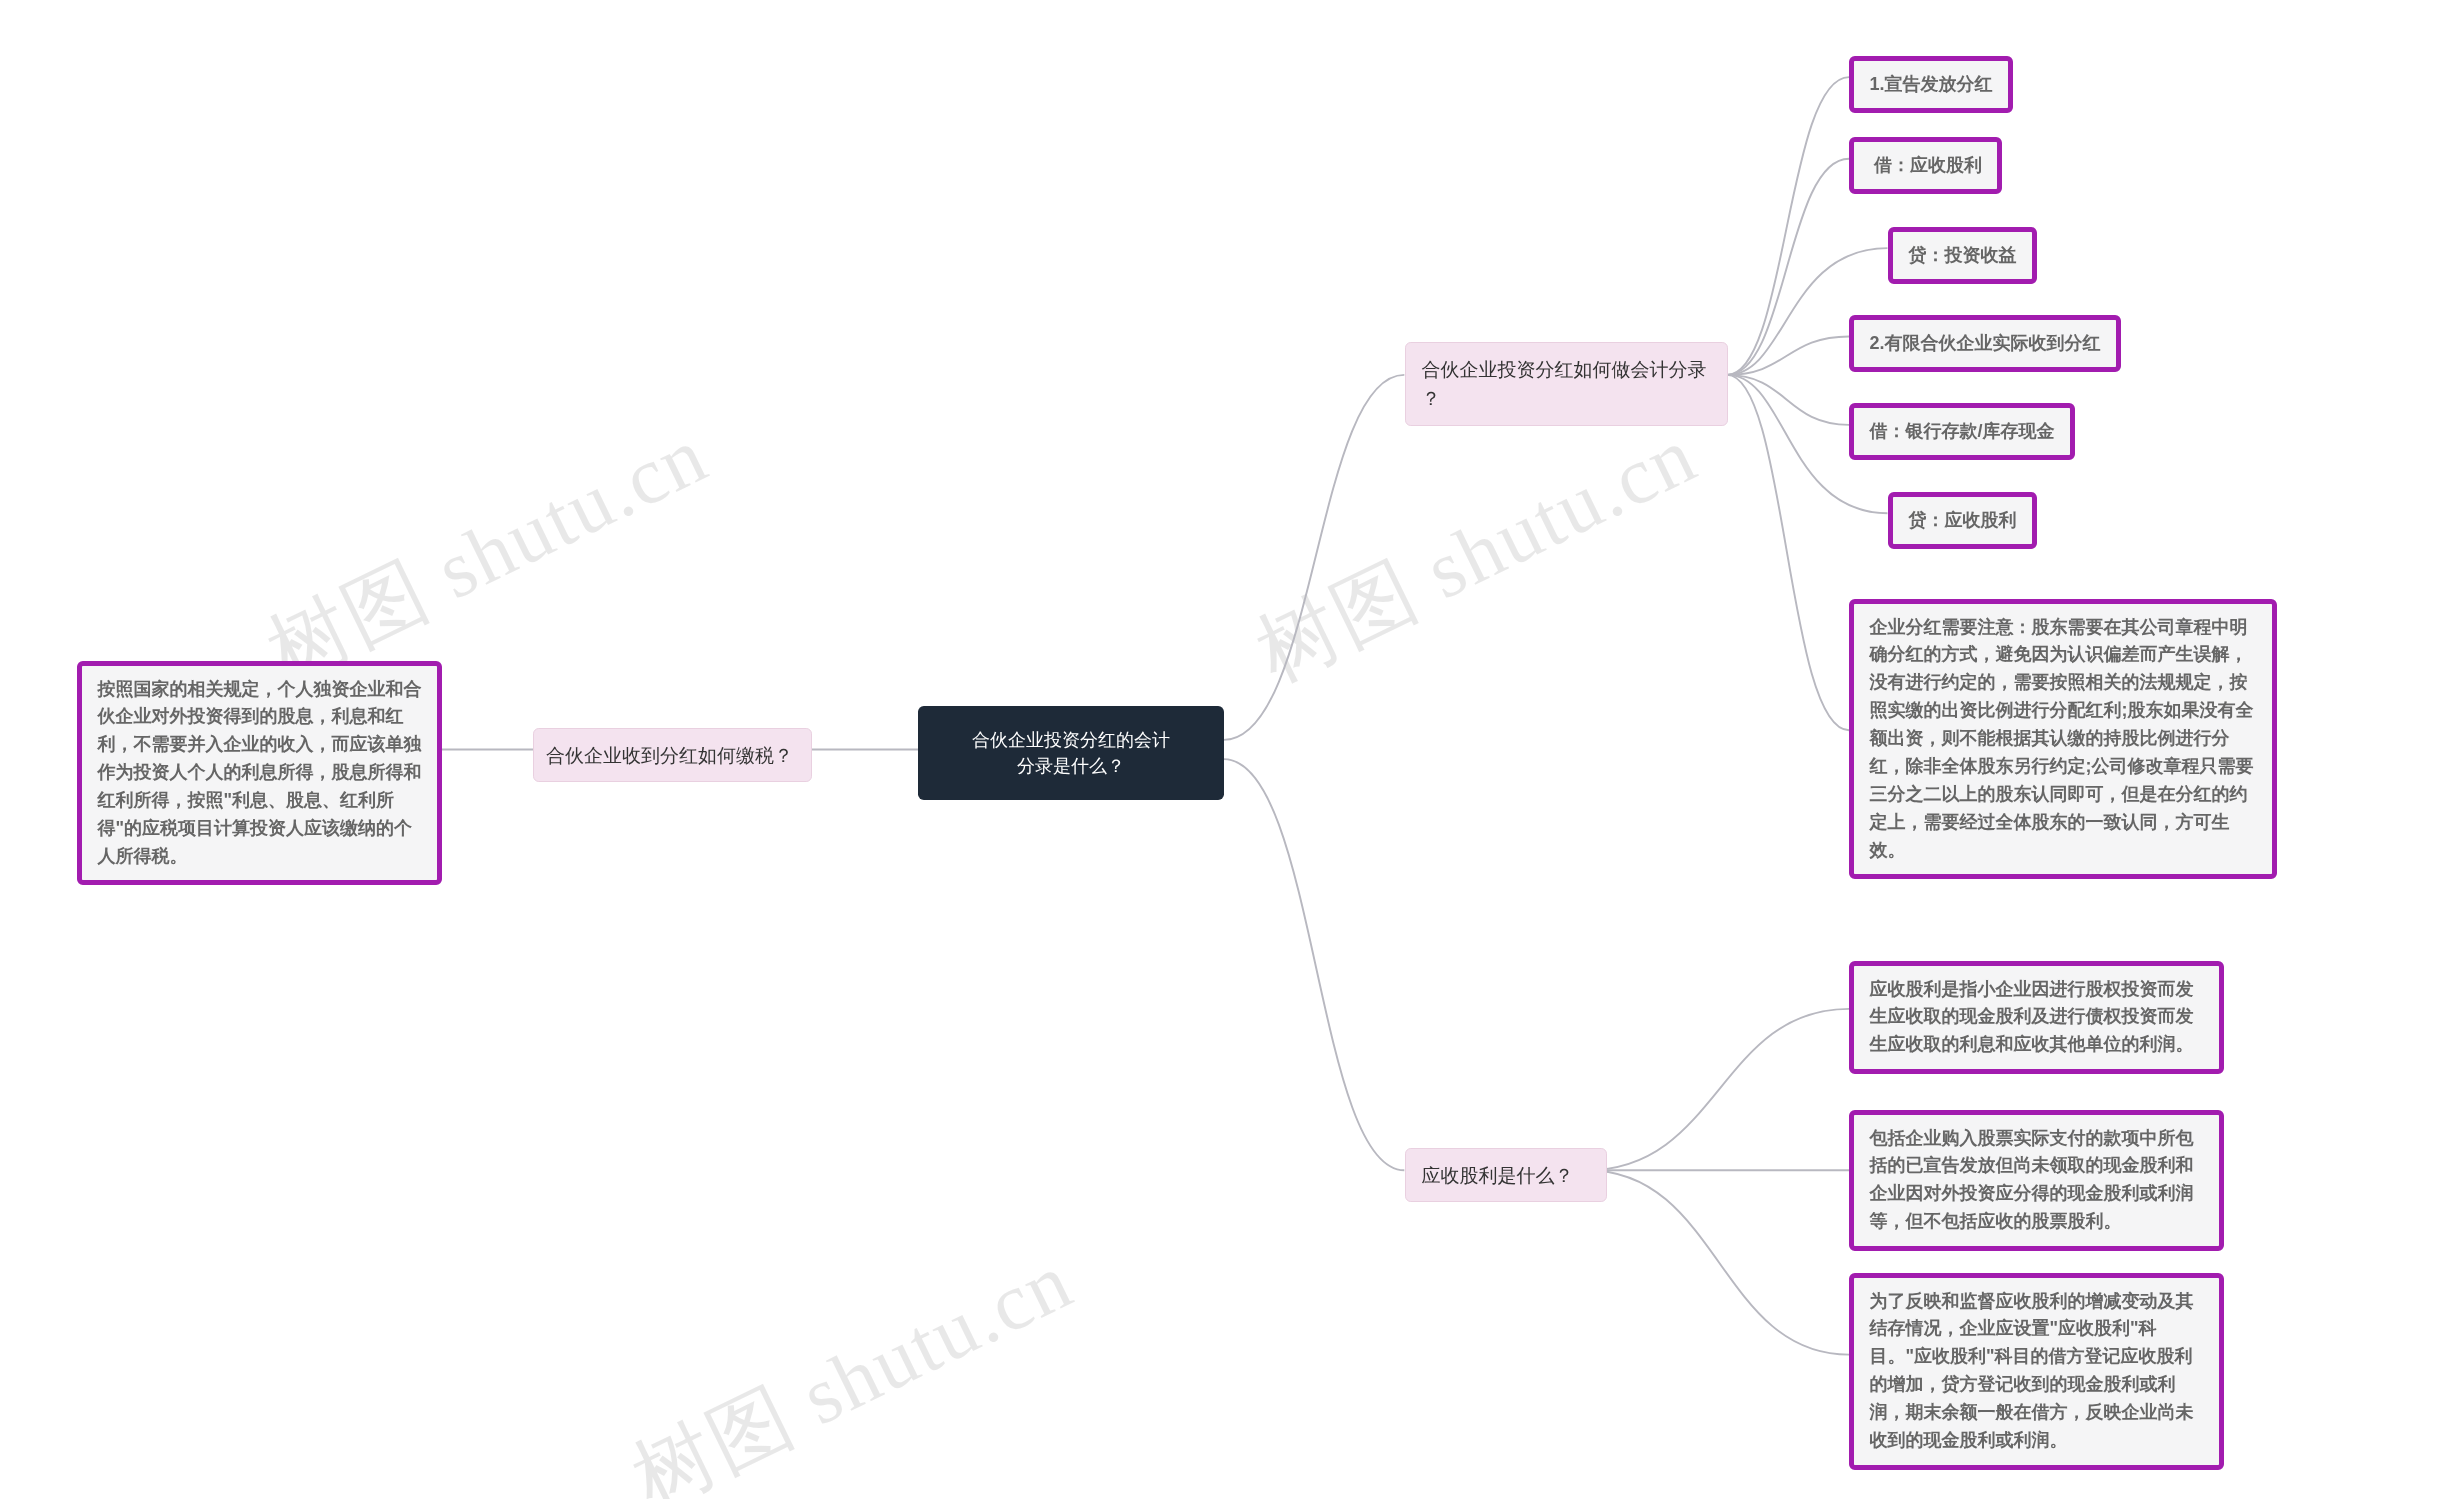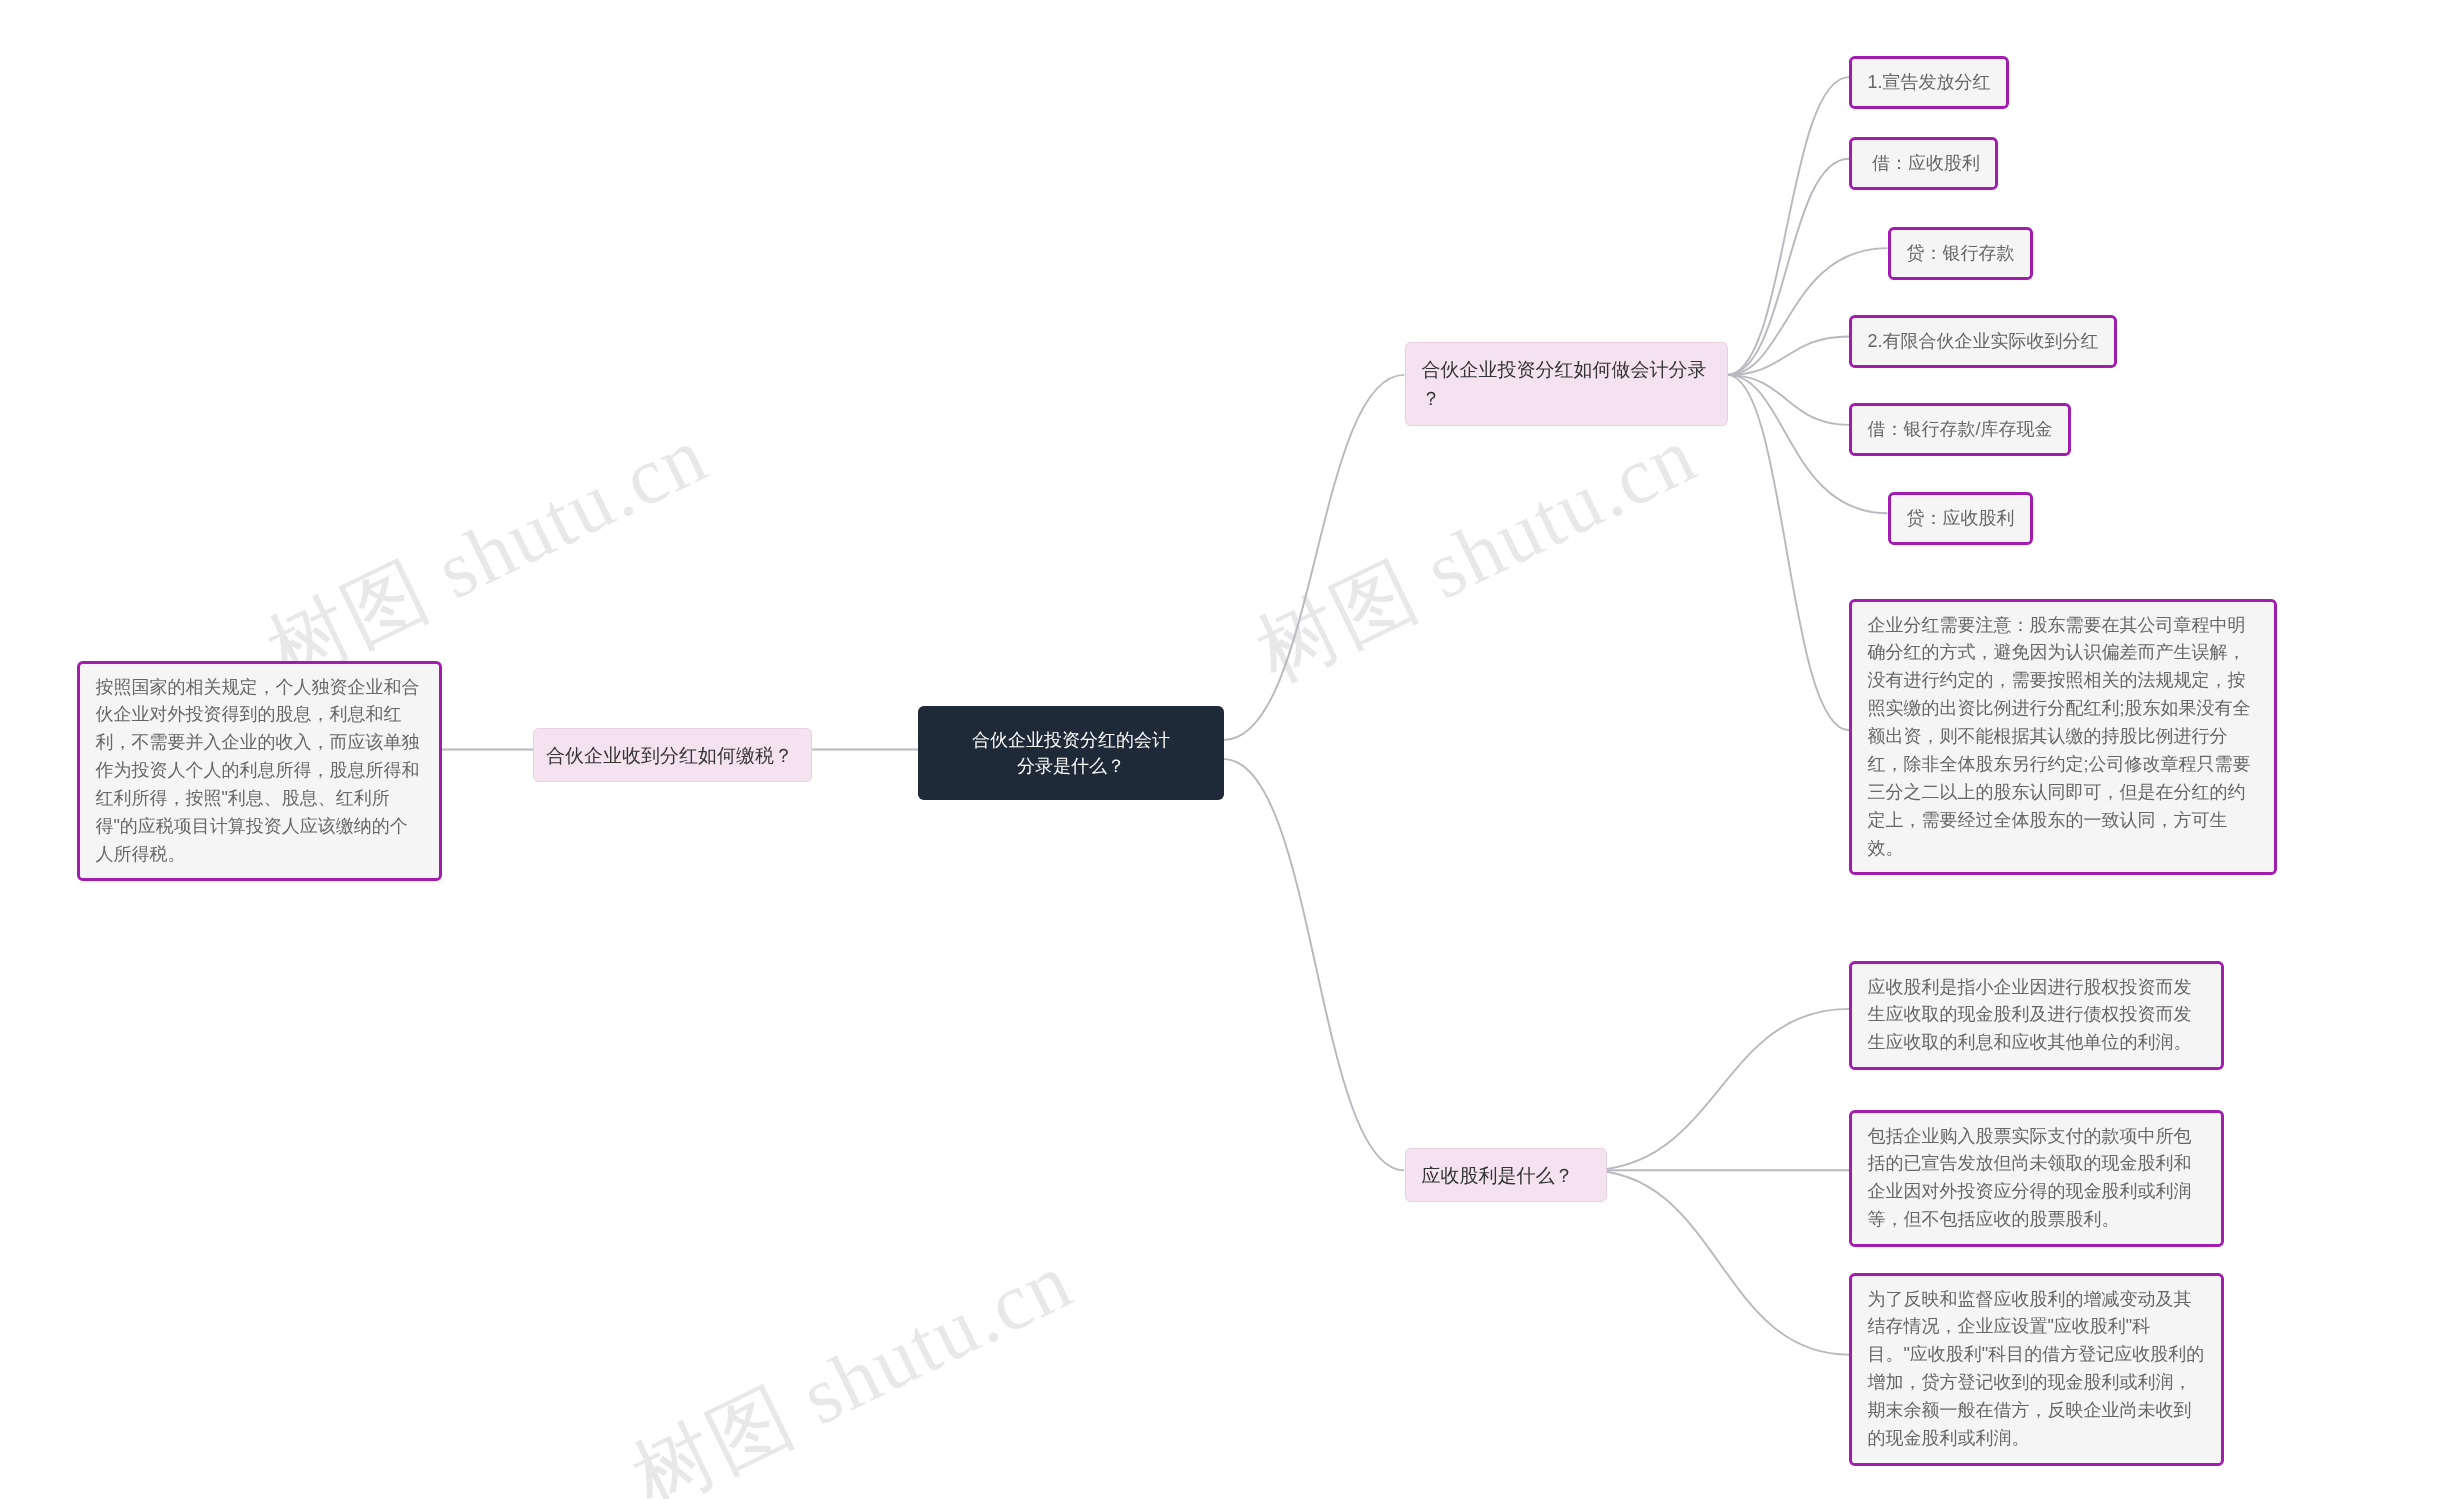--- a/index.html
+++ b/index.html
@@ -30,24 +30,25 @@
   }
   .sec {
     background: #f4e3ef;
     border: 1px solid #e9d0e0;
     color: #333;
     font-size: 19px;
     padding: 11.5px 15.4px;
   }
   .leaf {
     background: #f5f5f6;
-    border: 3px solid #a21caf;
+    border: 5px solid #a21caf;
     color: #666;
     font-size: 18px;
     padding: 9.6px 15.4px;
+    font-weight: bold;
   }
   svg.conn {
     position: absolute;
     top: 0;
     left: 0;
     width: 2459px;
     height: 1500px;
     pointer-events: none;
   }
   .wm {
@@ -110,21 +111,21 @@
   <span>？</span>
 </div>
 
 <div class="node leaf" style="left:1849px; top:56px;">
   <span>1.宣告发放分红</span>
 </div>
 <div class="node leaf" style="left:1849px; top:137px;padding-left:20px;">
   <span>借：应收股利</span>
 </div>
 <div class="node leaf" style="left:1888px; top:227px;">
-  <span>贷：银行存款</span>
+  <span>贷：投资收益</span>
 </div>
 <div class="node leaf" style="left:1849px; top:315px;">
   <span>2.有限合伙企业实际收到分红</span>
 </div>
 <div class="node leaf" style="left:1849px; top:403px;">
   <span>借：银行存款/库存现金</span>
 </div>
 <div class="node leaf" style="left:1888px; top:492px;">
   <span>贷：应收股利</span>
 </div>

